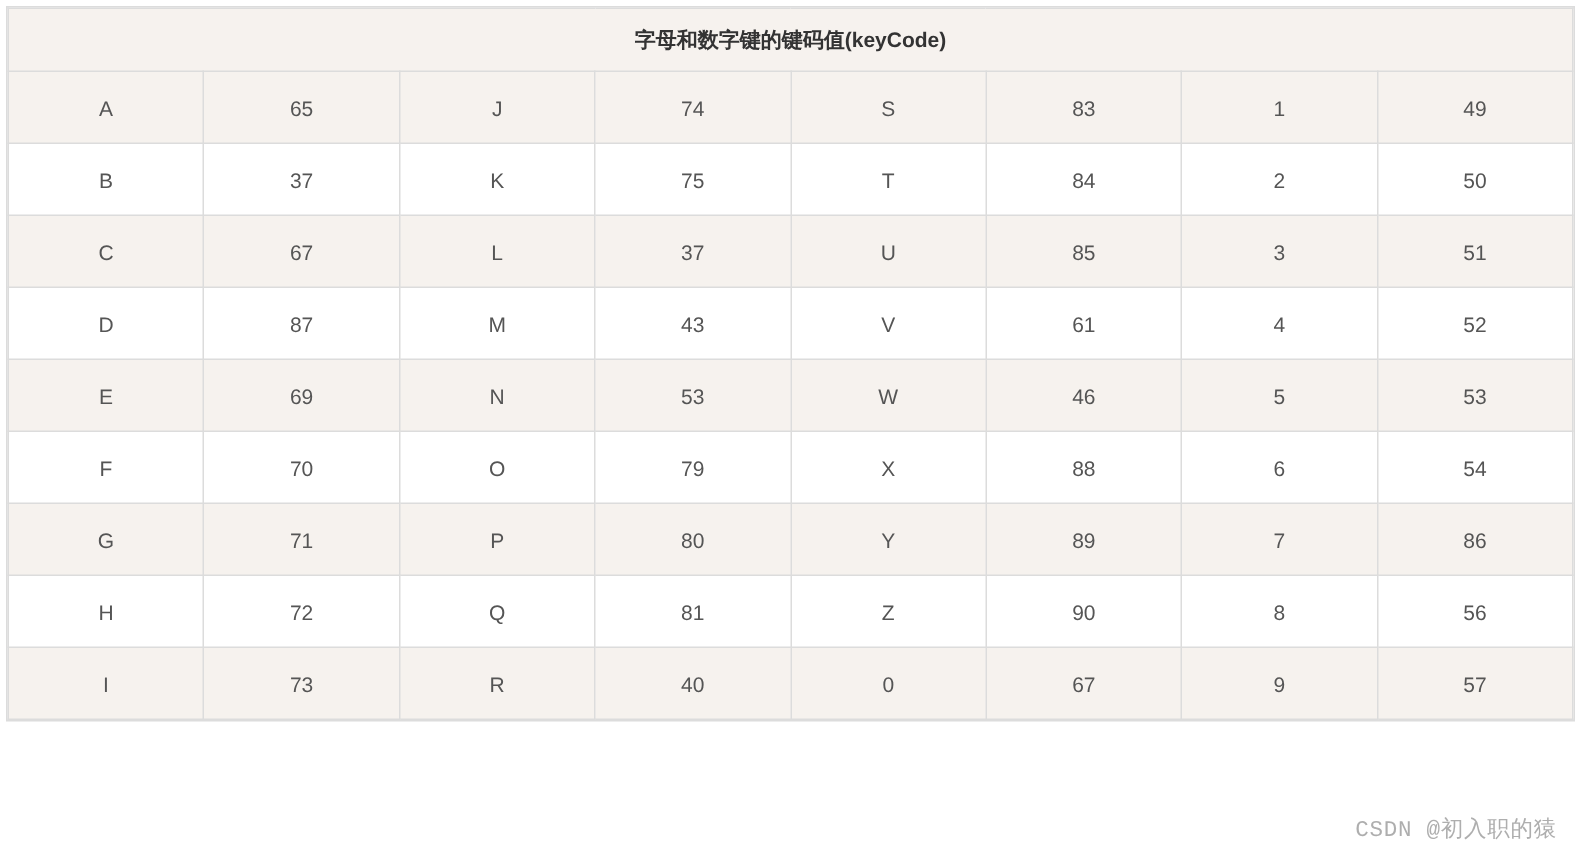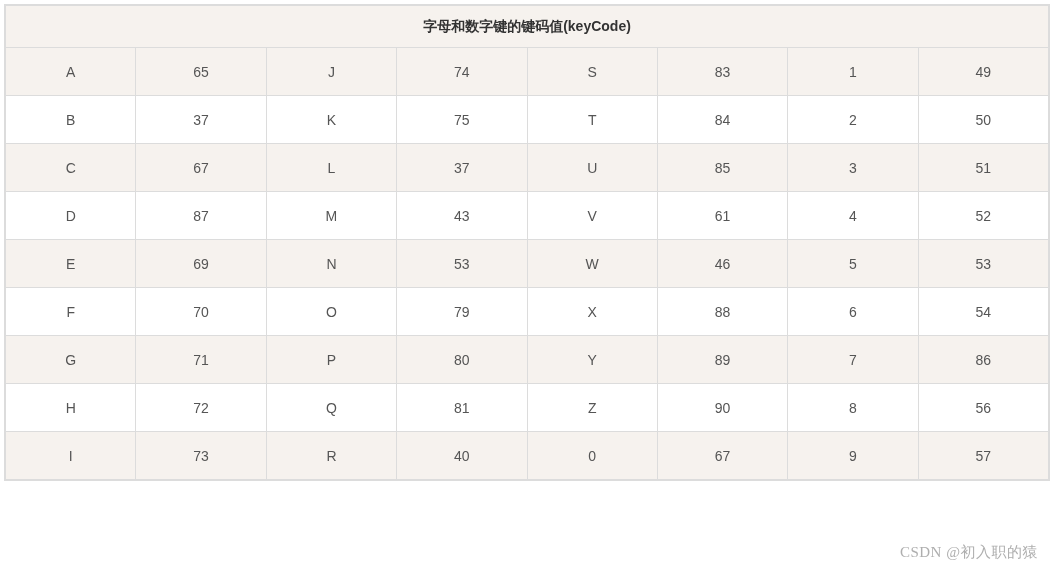--- a/index.html
+++ b/index.html
@@ -53,21 +53,21 @@
     }
     .data-row:nth-child(even) td {
       background: #ffffff;
     }
     .watermark {
       position: absolute;
       bottom: 10px;
       right: 16px;
       color: rgba(160, 160, 160, 0.85);
       font-size: 15px;
-      font-family: Liberation Serif, serif;
+      font-family: Liberation Mono, monospace;
       letter-spacing: 0.5px;
       pointer-events: none;
     }
   </style>
 </head>
 <body>
 
 <div class="table-container">
   <table>
     <thead>

